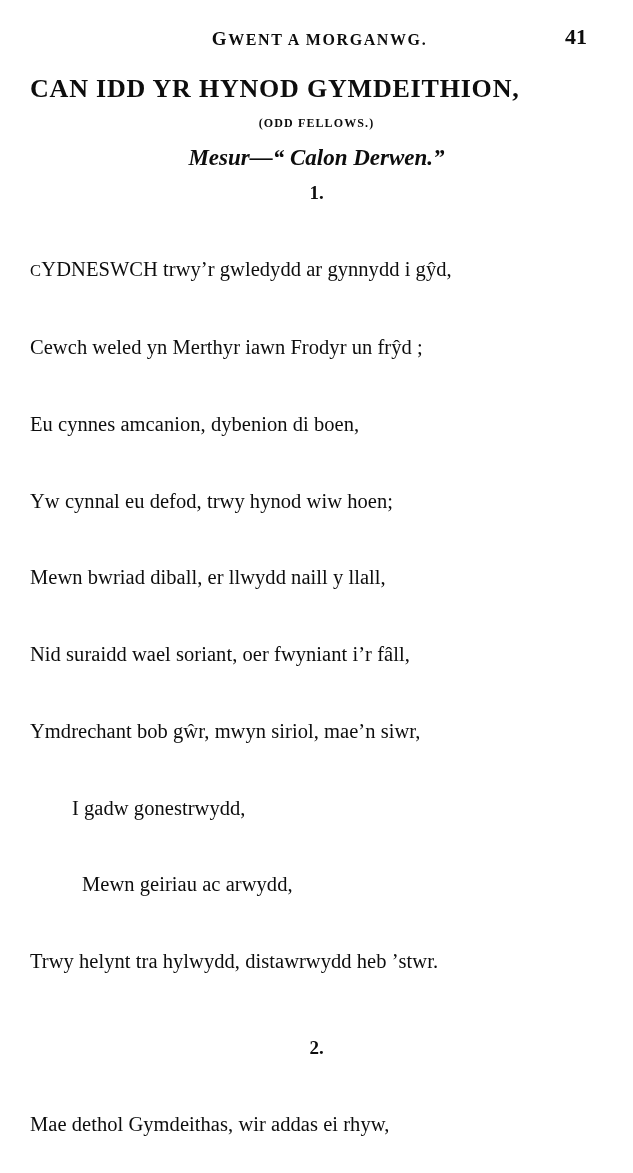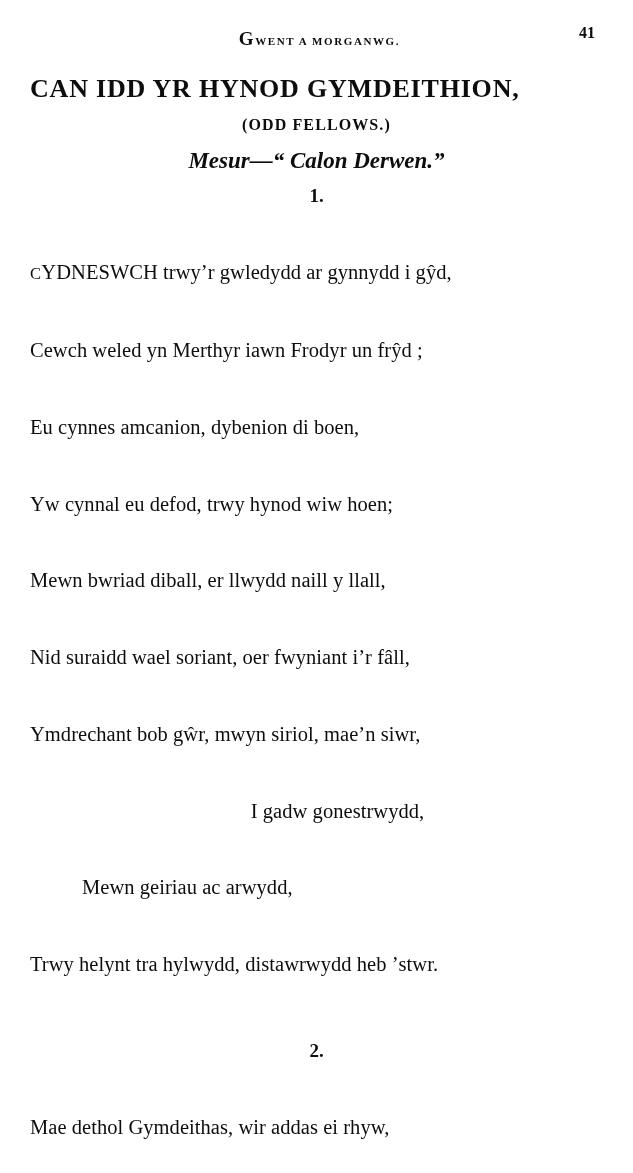--- a/index.html
+++ b/index.html
@@ -28,42 +28,42 @@
   }
   .runhead-title {
     text-align: center;
     font-family: "Liberation Serif", serif;
     font-weight: bold;
     font-size: 19px;
     letter-spacing: 1.6px;
     padding-left: 6px;
   }
   .runhead-title .small {
-    font-size: 11px;
+    font-size: 16px;
   }
   .runhead-page {
     position: absolute;
-    right: 8px;
+    right: 16px;
     top: -4px;
     font-weight: bold;
-    font-size: 16px;
+    font-size: 22px;
     font-family: "Liberation Serif", serif;
   }
   .doc-title {
     text-align: left;
     font-weight: bold;
     font-size: 26px;
     letter-spacing: 0.8px;
     margin-top: 16px;
     white-space: nowrap;
   }
   .doc-subtitle {
     text-align: center;
     font-weight: bold;
-    font-size: 16px;
+    font-size: 12px;
     letter-spacing: 1.1px;
     margin-top: 12px;
   }
   .tune {
     text-align: center;
     margin-top: 14px;
     font-size: 23px;
     font-style: italic;
     font-weight: bold;
   }
@@ -77,21 +77,21 @@
   .verse {
     font-size: 20.5px;
     line-height: 25.6px;
     white-space: pre;
     letter-spacing: 0.05px;
   }
   .verse .line {
     display: block;
     white-space: pre;
   }
-  .verse .line.ind1 { padding-left: 42px; text-align: center; }
+  .verse .line.ind1 { padding-left: 42px; }
   .verse .line.ind2 { padding-left: 52px; }
   .sc {
     font-size: 16.5px;
     letter-spacing: 0.3px;
   }
 </style>
 </head>
 <body>
 
 <div class="page">

